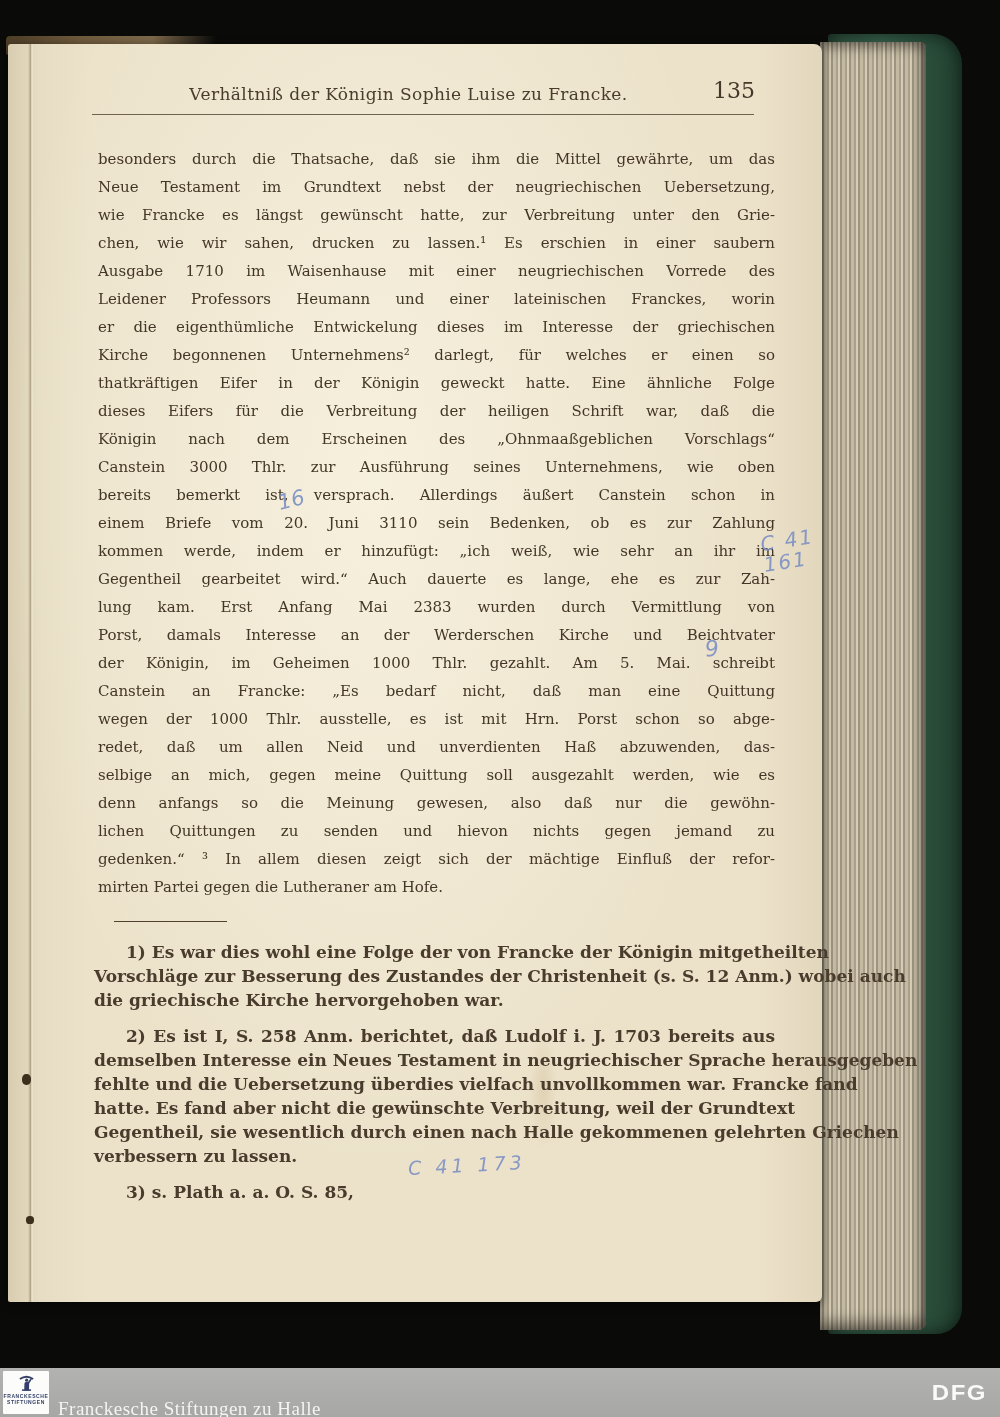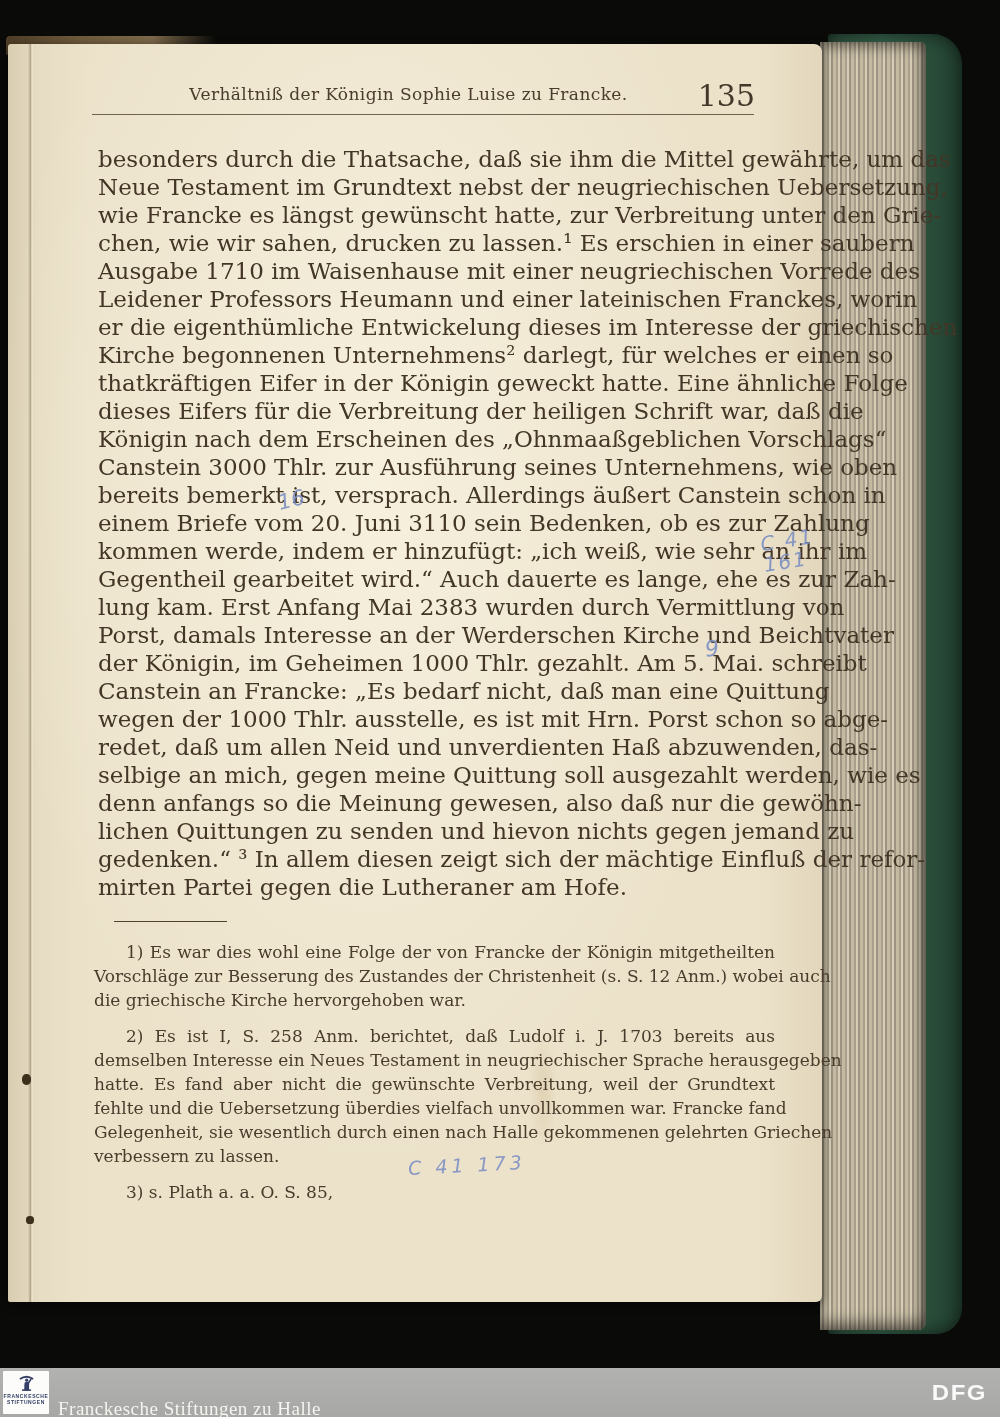--- a/index.html
+++ b/index.html
@@ -55,39 +55,39 @@
     background:radial-gradient(ellipse, rgba(150,110,40,.14) 0%, rgba(150,110,40,0) 75%);
     filter:blur(2px);
   }
 
   
   .header{left:90px;top:40px;width:677px;height:26px;text-align:center;}
   .running-title{
     font-size:17px;letter-spacing:.4px;color:#4a3c2d;
     display:inline-block;transform:translateX(-28px);
   }
-  .page-number{position:absolute;right:20px;top:-6px;font-size:30px;color:#45382a;}
+  .page-number{position:absolute;right:20px;top:-6px;font-size:22px;color:#45382a;}
   .header-rule{left:84px;top:70px;width:662px;height:0;border-top:1.4px solid #6f6350;}
 
   .body-text{
     left:90px;top:101px;width:677px;
-    font-size:23px;line-height:28px;
+    font-size:15px;line-height:28px;
     color:#443627;
   }
   .body-text .line{
     height:28px;white-space:nowrap;
     text-align:justify;text-align-last:justify;
     overflow:visible;
   }
   .body-text .line:last-child{text-align-last:left;}
 
   .fn-sep{left:106px;top:877px;width:113px;height:0;border-top:1.6px solid #50422f;}
 
   .footnotes{left:86px;top:896px;width:681px;font-size:17px;line-height:24px;color:#4a3c2c;}
-  .footnote{margin-bottom:12px;}
+  .footnote{margin-bottom:12px;font-weight:bold;}
   .footnote .line{
     height:24px;white-space:nowrap;
     text-align:justify;text-align-last:justify;
   }
   .footnote .line:first-child{text-indent:32px;}
   .footnote .line:last-child{text-align-last:left;}
 
   
   .pencil{
     color:#7d90c4;font-family:"DejaVu Sans",sans-serif;
@@ -179,23 +179,23 @@
 
   <div class="abs footnotes">
     <div class="footnote">
       <div class="line">1) Es war dies wohl eine Folge der von Francke der Königin mitgetheilten</div>
         <div class="line">Vorschläge zur Besserung des Zustandes der Christenheit (s. S. 12 Anm.) wobei auch</div>
         <div class="line">die griechische Kirche hervorgehoben war.</div>
     </div>
     <div class="footnote">
       <div class="line">2) Es ist I, S. 258 Anm. berichtet, daß Ludolf i. J. 1703 bereits aus</div>
         <div class="line">demselben Interesse ein Neues Testament in neugriechischer Sprache herausgegeben</div>
+        <div class="line">fehlte und die Uebersetzung überdies vielfach unvollkommen war.  Francke fand</div>
         <div class="line">hatte.  Es fand aber nicht die gewünschte Verbreitung,  weil der Grundtext</div>
-        <div class="line">fehlte und die Uebersetzung überdies vielfach unvollkommen war.  Francke fand</div>
-        <div class="line">Gelegenheit, sie wesentlich durch einen nach Halle gekommenen gelehrten Griechen</div>
+        <div class="line">Gegentheil, sie wesentlich durch einen nach Halle gekommenen gelehrten Griechen</div>
         <div class="line">verbessern zu lassen.</div>
     </div>
     <div class="footnote">
       <div class="line">3) s. Plath a. a. O. S. 85,</div>
     </div>
   </div>
 
   <div class="abs pencil ann-16">16</div>
   <div class="abs pencil ann-margin">
     <div>C 41</div>

